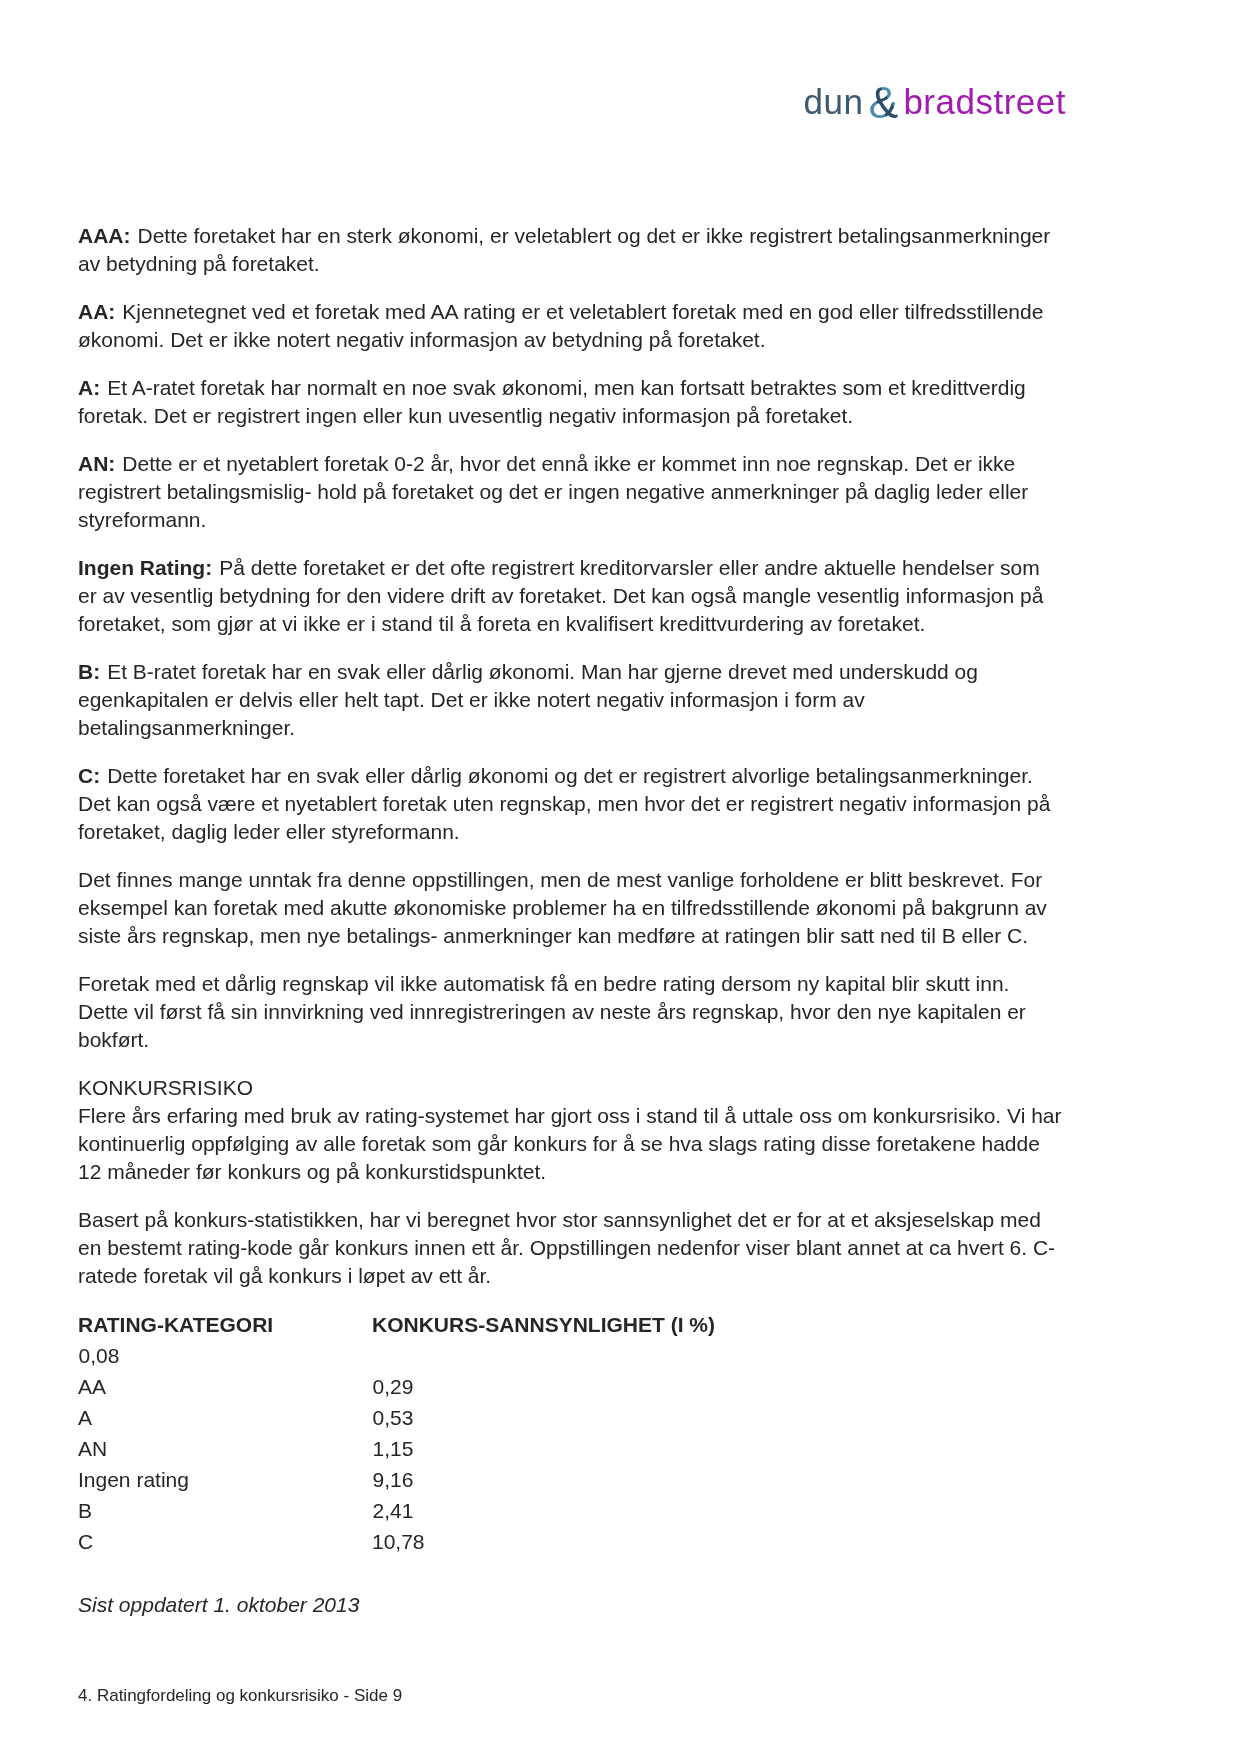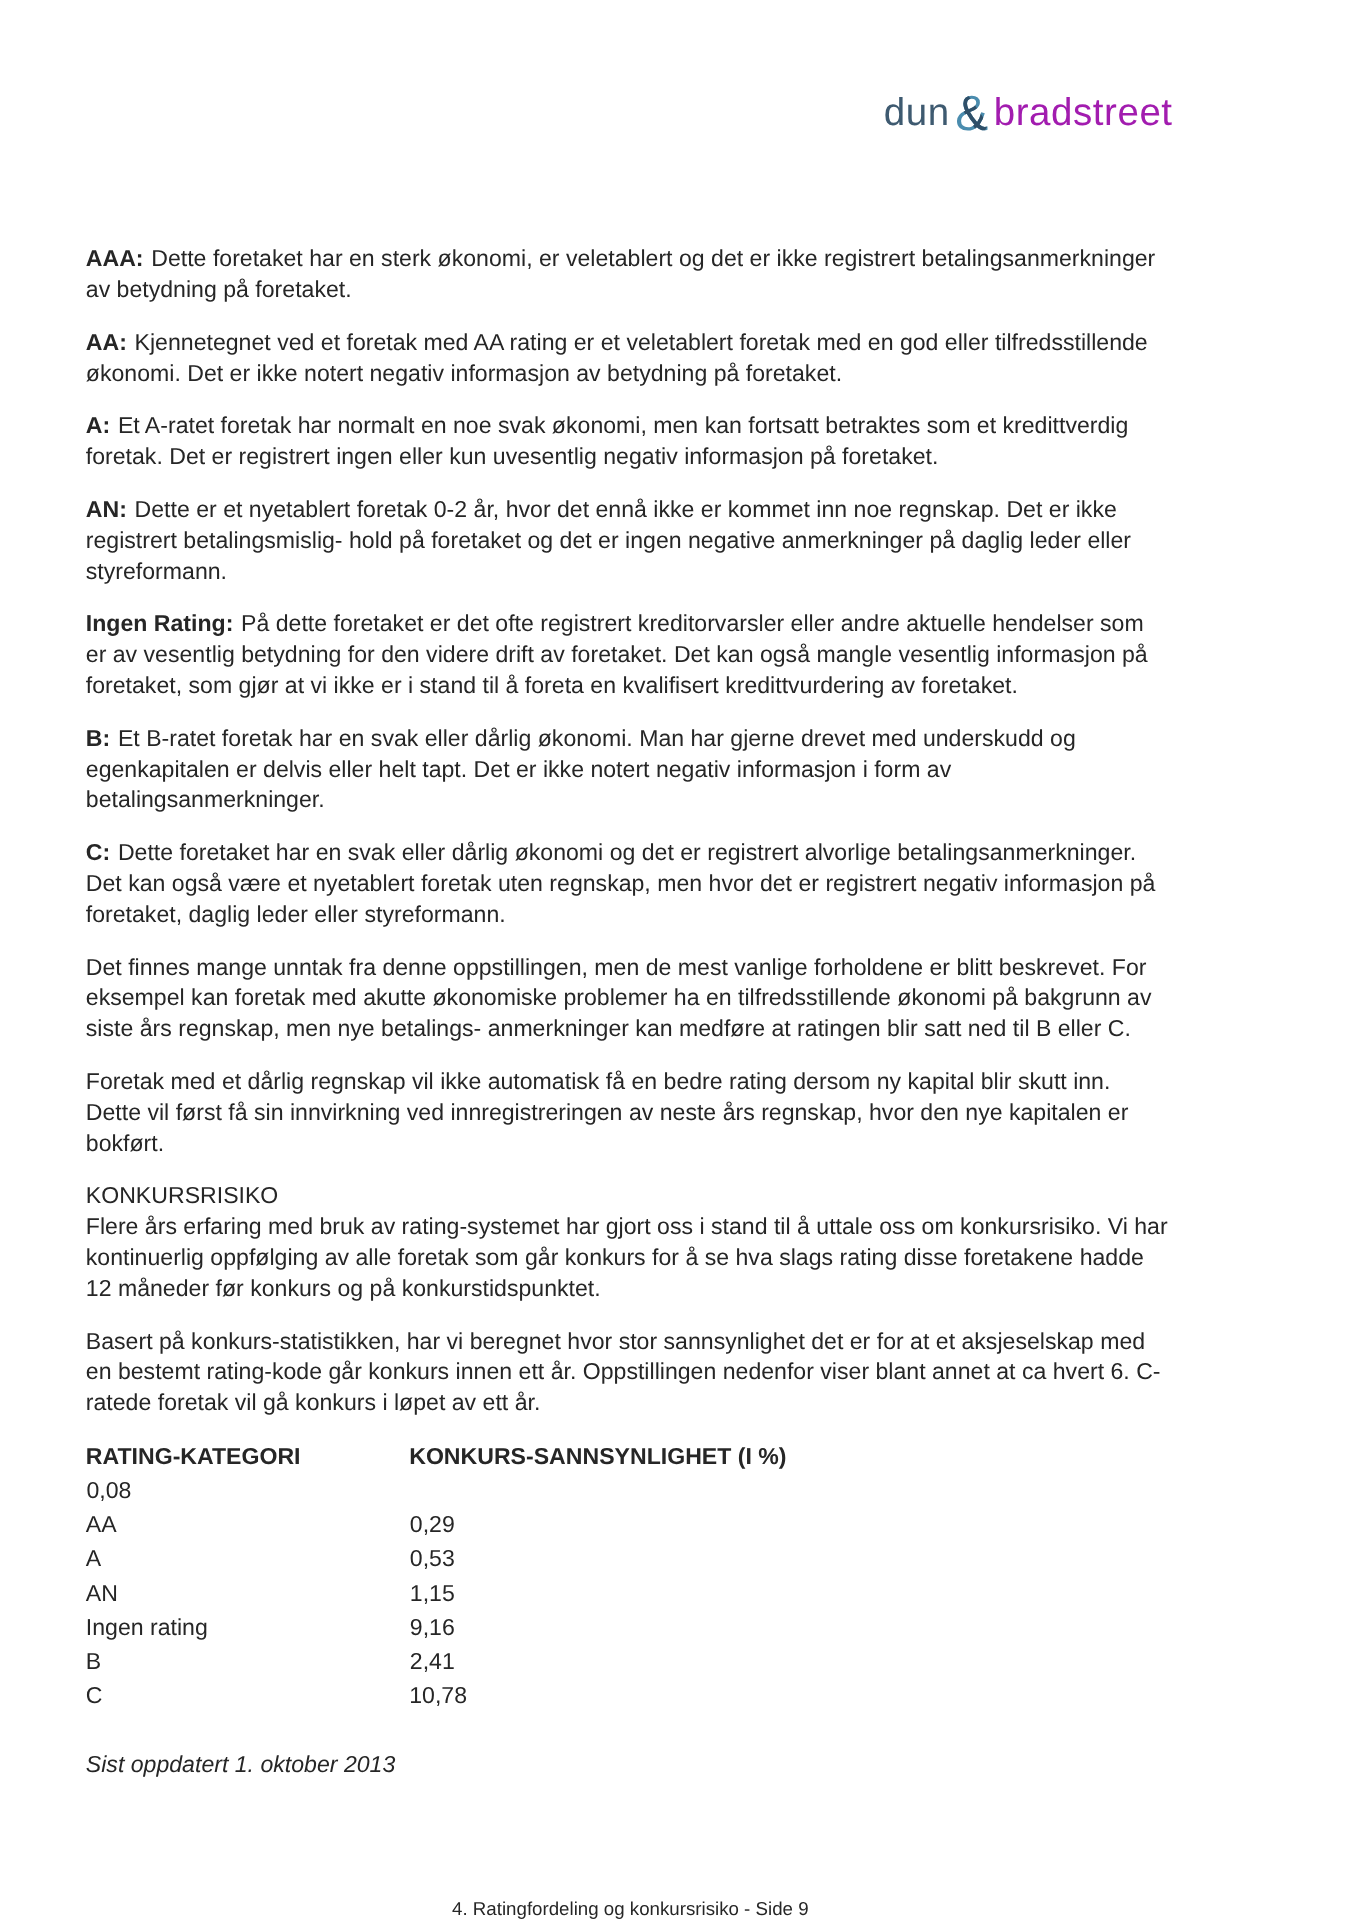--- a/index.html
+++ b/index.html
@@ -72,24 +72,24 @@
   .tval { width: 42px; text-align: center; }
 
   .updated-note {
     font-style: italic;
     margin-top: 34px;
   }
 
   
   .page-footer {
     position: absolute;
-    top: 1726px;
+    top: 1686px;
     left: 78px;
     right: 173px;
-    text-align: center;
+    text-align: left;
     font-size: 17px;
   }
 </style>
 </head>
 <body>
 
 <div class="logo">
   <span class="logo-word logo-dun">dun</span>
   <span class="amp-stack">
     <span class="amp-base">&amp;</span>

